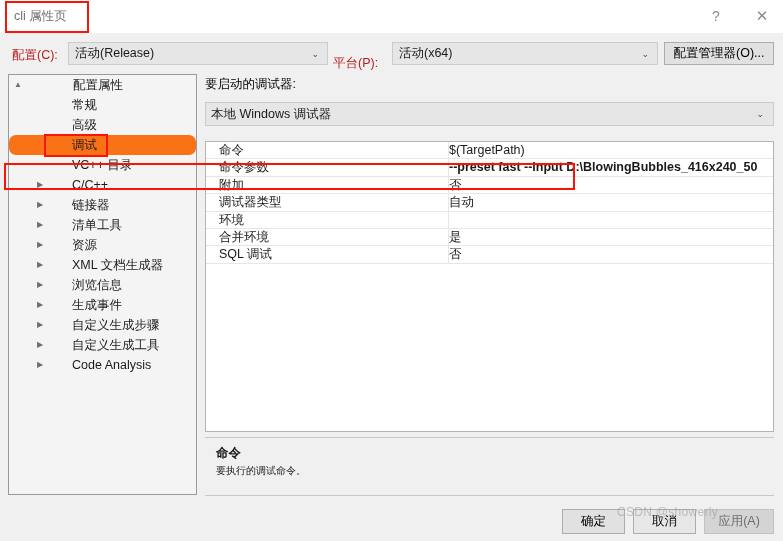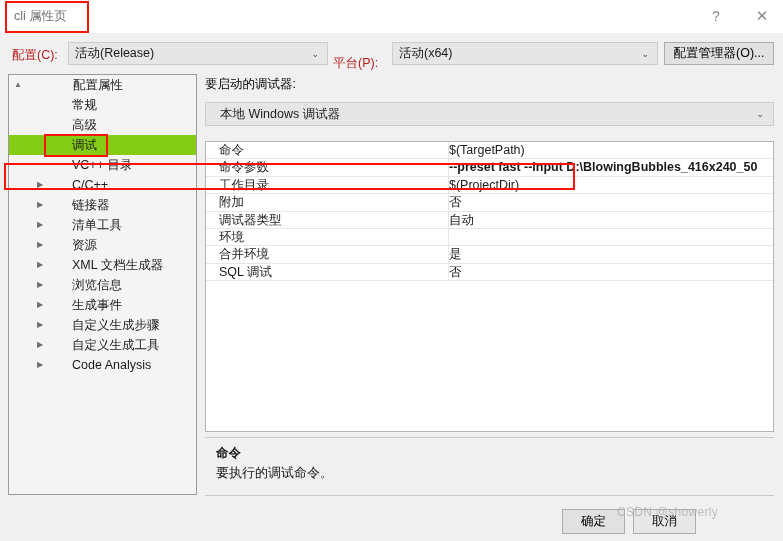--- a/index.html
+++ b/index.html
@@ -109,21 +109,21 @@
   }
   .tree-item {
     position: relative;
     height: 20px;
     line-height: 20px;
     font-size: 12.5px;
     color: #1a1a1a;
     white-space: nowrap;
     padding-left: 0;
   }
-  .tree-item.sel { background: #84cc16; }
+  .tree-item.sel { background: #f97316; border-radius: 7px; }
   .tree-item .tw {
     position: absolute;
     left: 0; top: 0;
     width: 18px; height: 20px;
     display: flex; align-items: center; justify-content: center;
     color: #6f6f6f;
     font-size: 8px;
   }
   .tree-item .tlabel {
     display: inline-block;
@@ -152,21 +152,21 @@
     color: #000;
     white-space: nowrap;
   }
   .dbg-combo {
     position: absolute;
     left: 0; top: 28px;
     width: 569px; height: 24px;
     background: #e6e6e6;
     border: 1px solid #cccccc;
     display: flex; align-items: center;
-    padding-left: 14px;
+    padding-left: 5px;
     font-size: 12.5px;
     color: #1a1a1a;
   }
   .dbg-combo .chev {
     position: absolute; right: 9px; top: 0; height: 22px;
     display: flex; align-items: center;
     color: #4a4a4a; font-size: 9px;
   }
 
   
@@ -224,21 +224,21 @@
   .desc-title {
     position: absolute;
     left: 11px; top: 7px;
     font-size: 12.5px;
     font-weight: bold;
     color: #1a1a1a;
   }
   .desc-body {
     position: absolute;
     left: 11px; top: 26px;
-    font-size: 13px;
+    font-size: 10px;
     color: #1a1a1a;
   }
   .desc-divider {
     position: absolute;
     left: 0; top: 57px;
     width: 569px; height: 1px;
     background: #c8c8c8;
   }
 
   
@@ -324,25 +324,20 @@
           <span class="gname">命令</span>
           <span class="gval">$(TargetPath)</span>
         </div>
         <div class="grow hl">
           <span class="gsep"></span>
           <span class="gname">命令参数</span>
           <span class="gval">--preset fast --input D:\BlowingBubbles_416x240_50</span>
         </div>
         <div class="grow">
           <span class="gsep"></span>
-          <span class="gname">工作目录</span>
-          <span class="gval">$(ProjectDir)</span>
-        </div>
-        <div class="grow">
-          <span class="gsep"></span>
           <span class="gname">附加</span>
           <span class="gval">否</span>
         </div>
         <div class="grow">
           <span class="gsep"></span>
           <span class="gname">调试器类型</span>
           <span class="gval">自动</span>
         </div>
         <div class="grow">
           <span class="gsep"></span>
@@ -364,16 +359,17 @@
     <div class="descpane">
       <div class="desc-title">命令</div>
       <div class="desc-body">要执行的调试命令。</div>
       <div class="desc-divider"></div>
     </div>
   </div>
   <div class="grid-redbox"></div>
 
   <div class="btn btn-ok">确定</div>
   <div class="btn btn-cancel">取消</div>
+  <div class="btn btn-apply">应用(A)</div>
 
   <div class="watermark">CSDN @showerly</div>
 
 </div>
 
 </body></html>

